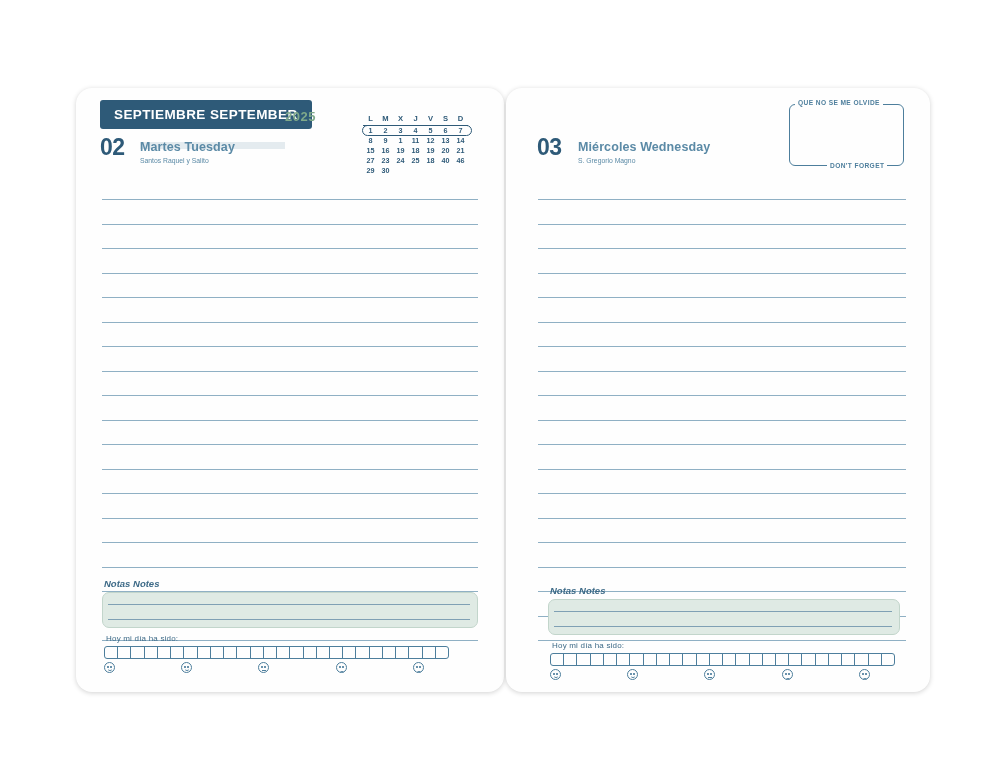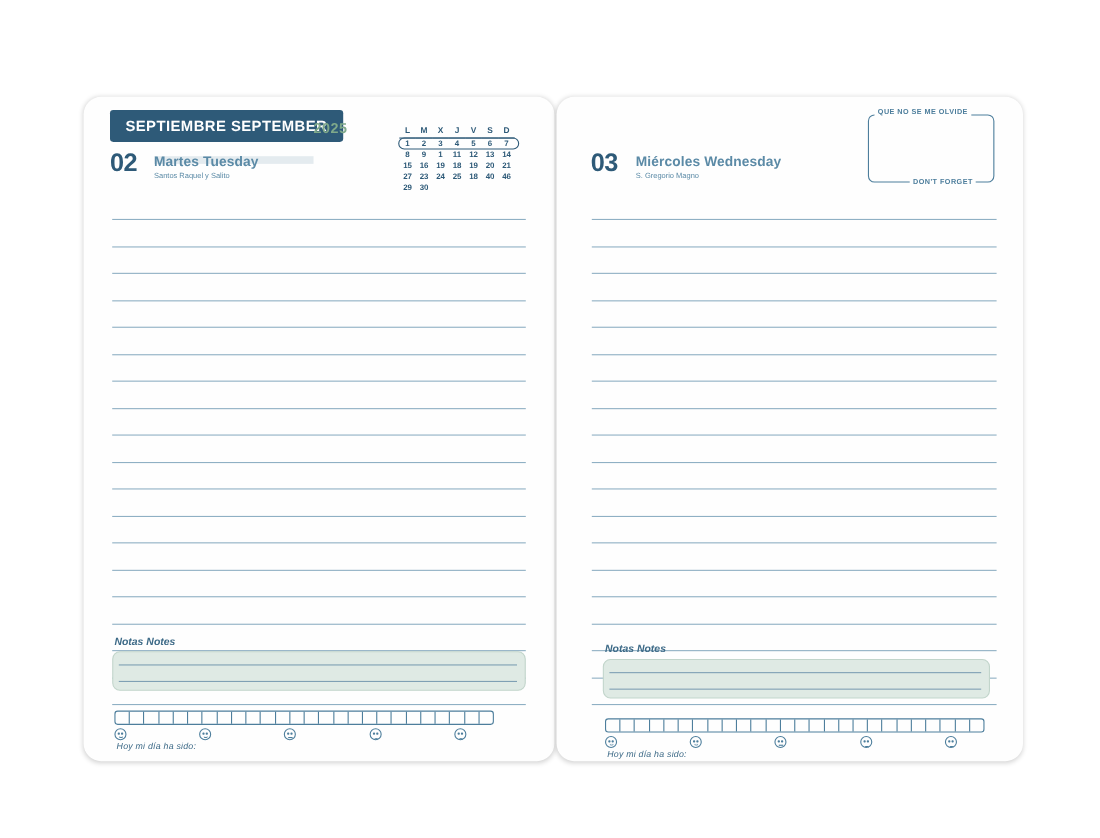--- a/index.html
+++ b/index.html
@@ -129,23 +129,21 @@
     position: absolute;
     height: 1px;
     background: #7fa0b4;
   }
 
   
   .mood-label {
     position: absolute;
     font-size: 8px;
     color: #3d6a87;
-    font-style: italic;
     letter-spacing: .2px;
-    margin-top: 40px;
   }
   .mood-strip {
     position: absolute;
     height: 13px;
     border: 1px solid #4d7e9c;
     border-radius: 3px;
     display: flex;
   }
   .mood-cell {
     flex: 1 1 auto;

